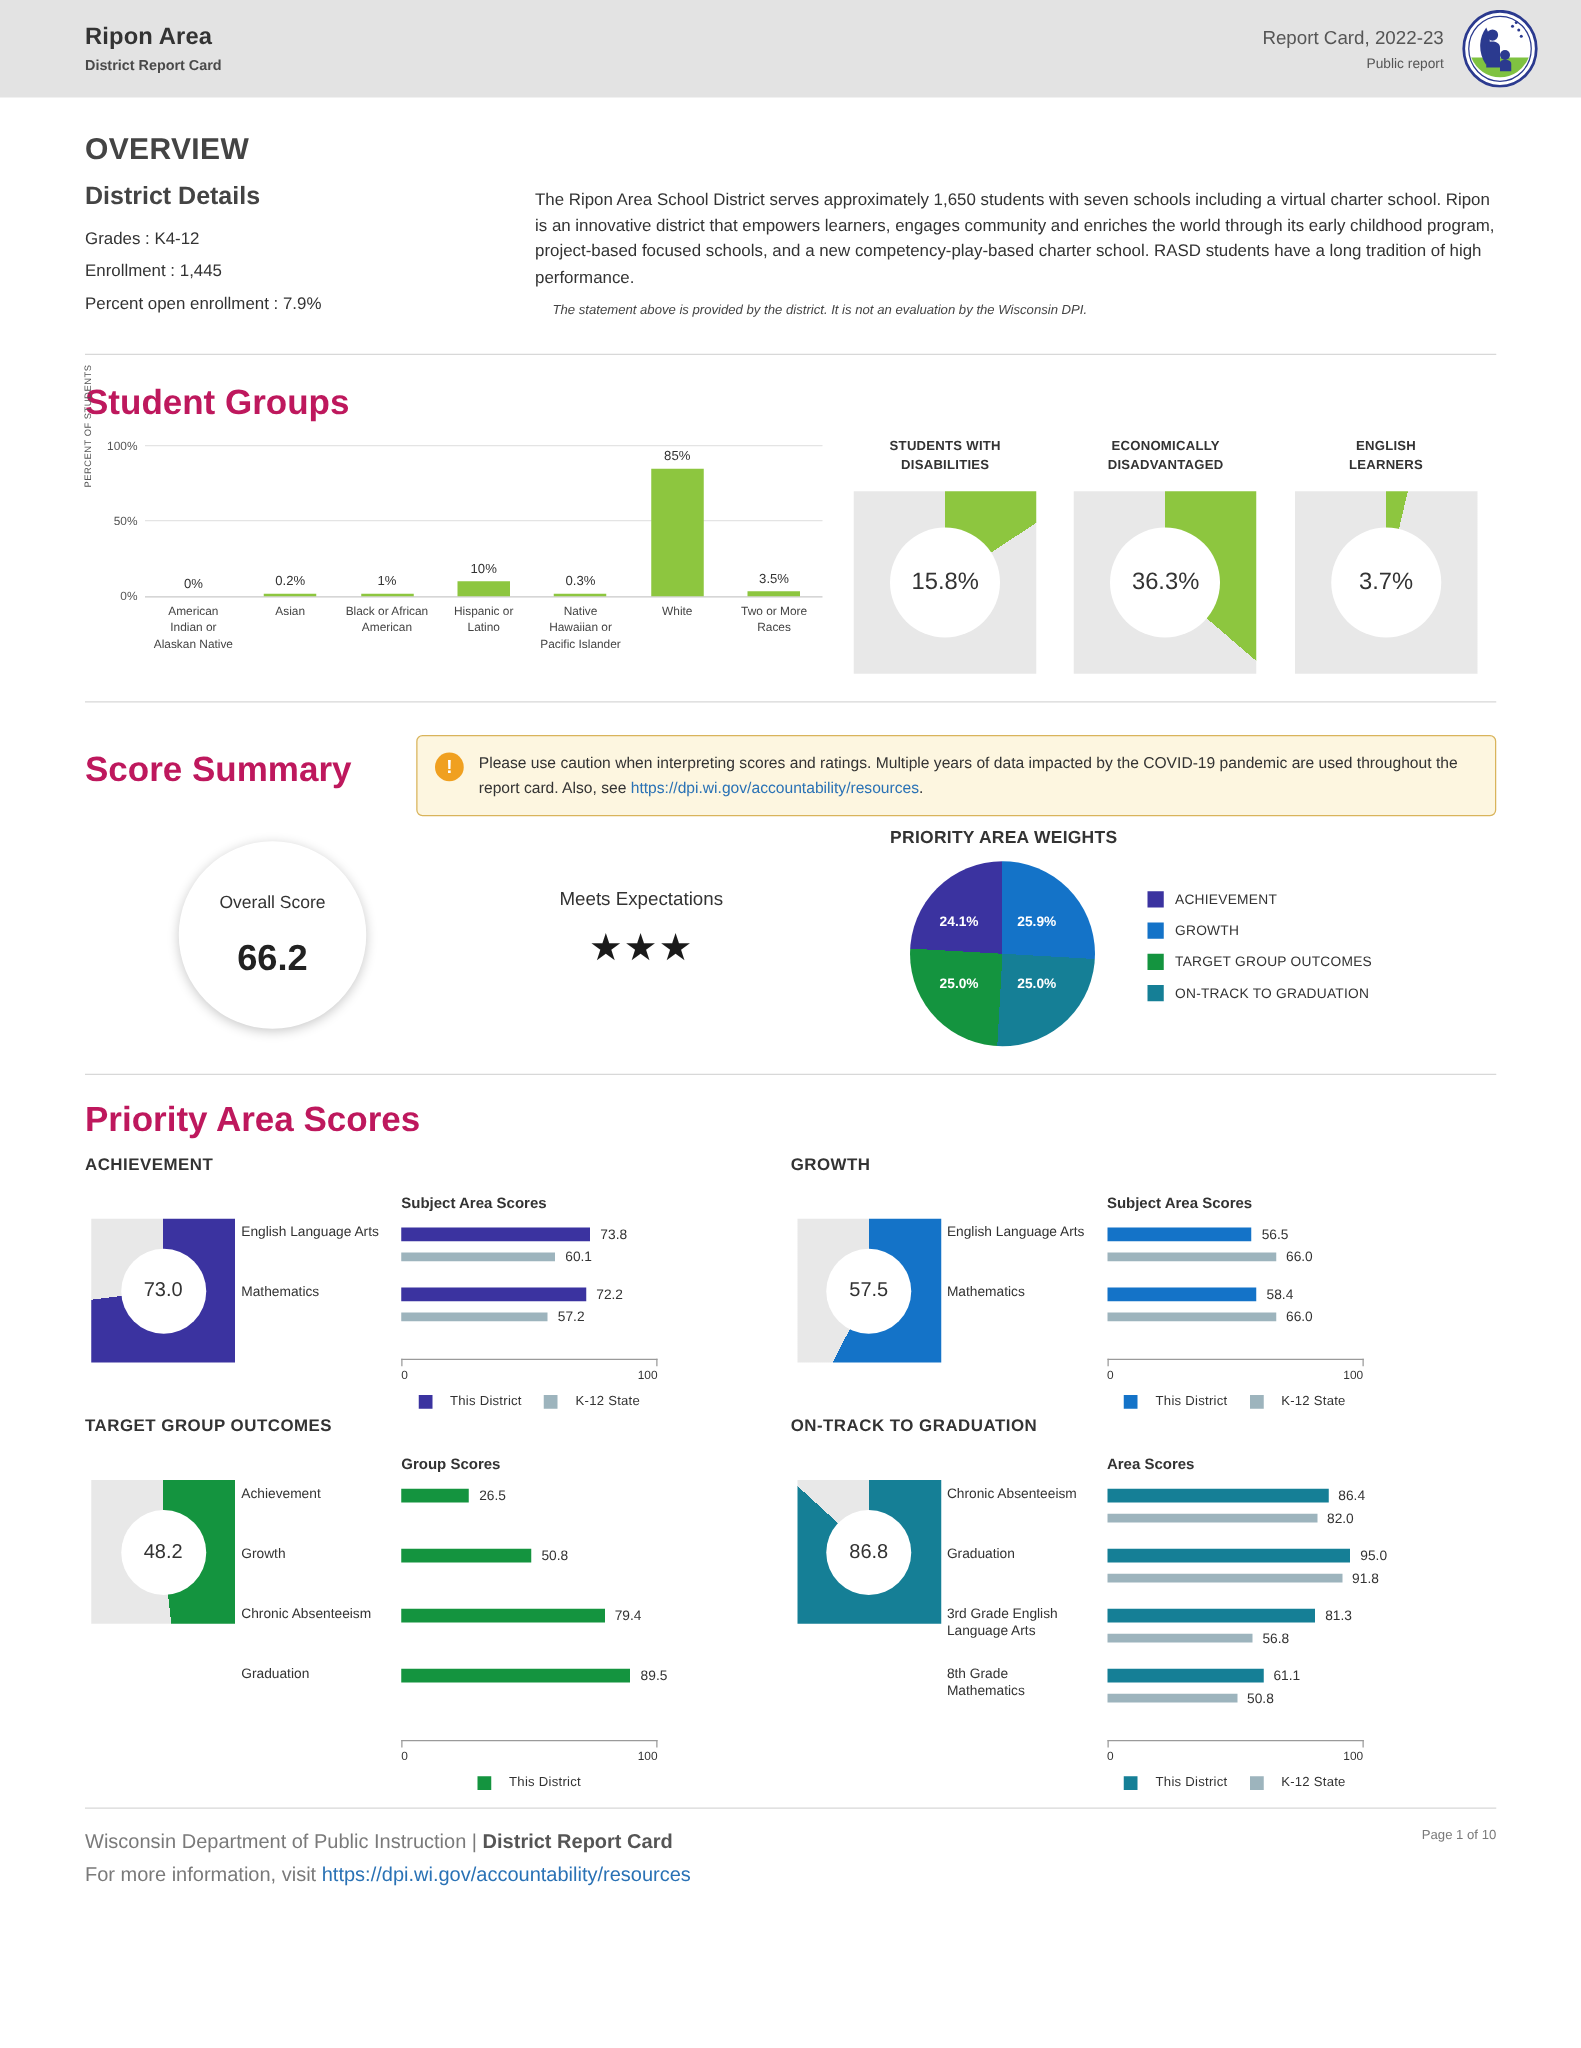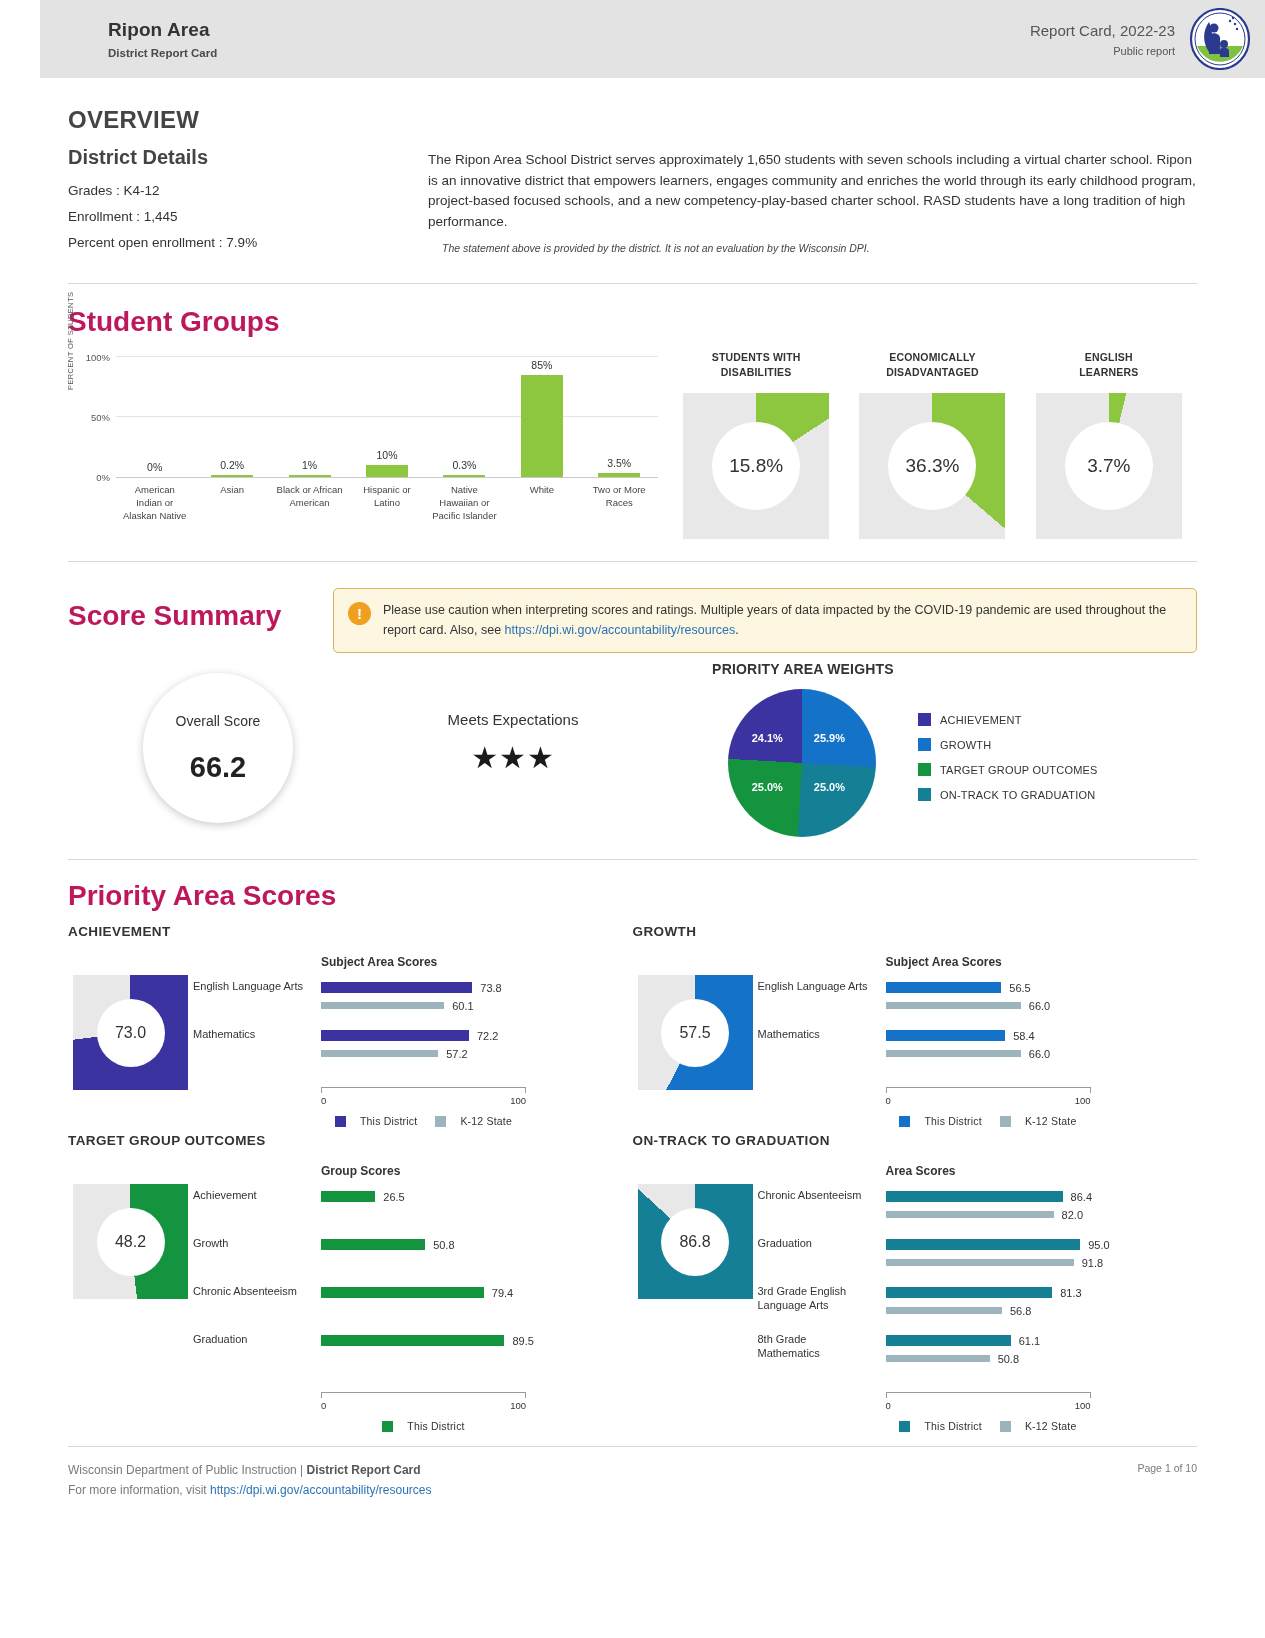--- a/index.html
+++ b/index.html
@@ -10,22 +10,21 @@
     font-family:"Liberation Sans", sans-serif;
     color:#333333;
     position:relative;
     overflow:hidden;
   }
 
   
   .header {
     height:78px; background:#e3e3e3;
     display:flex; align-items:center; justify-content:space-between;
-    padding:0 14px 0 68px;
-    margin-left:40px;
+    padding:0 34px 0 68px;
   }
   .hdr-left .district-name { font-size:19px; font-weight:bold; color:#333; letter-spacing:.1px; }
   .hdr-left .district-sub { font-size:11.5px; font-weight:bold; color:#4a4a4a; margin-top:6px; }
   .hdr-right { display:flex; align-items:center; gap:14px; }
   .hdr-right .txt { text-align:right; }
   .hdr-right .rc-title { font-size:15px; color:#555; }
   .hdr-right .rc-sub { font-size:11px; color:#555; margin-top:6px; }
   .logo { width:62px; height:62px; position:relative; }
 
   
@@ -137,21 +136,21 @@
   .axis-0 { position:absolute; left:0; top:8px; font-size:9.5px; color:#333; }
   .axis-100 { position:absolute; right:0; top:8px; font-size:9.5px; color:#333; }
   .pa-legend { display:flex; gap:18px; justify-content:center; width:205px; margin-top:2px; }
   .pa-legend .legend-row { margin-bottom:0; gap:14px; }
   .pa-legend .legend-text { font-size:10.5px; }
   .pa-legend .legend-swatch { width:11px; height:11px; }
 
   
   .footer-rule { border:none; border-top:1px solid #d8d8d8; margin:0; }
   .footer { display:flex; justify-content:space-between; align-items:flex-start; padding:14px 68px 0 68px; }
-  .footer-left { font-size:12px; color:#7a7a7a; line-height:1.65; }
+  .footer-left { font-size:16px; color:#7a7a7a; line-height:1.65; }
   .footer-left b { color:#555; }
   .footer-left a { color:#2a72b5; text-decoration:none; }
   .footer-right { font-size:10.5px; color:#7a7a7a; padding-top:1px; }
 </style>
 </head>
 <body>
 
 <div class="header">
   <div class="hdr-left">
     <div class="district-name">Ripon Area</div>

